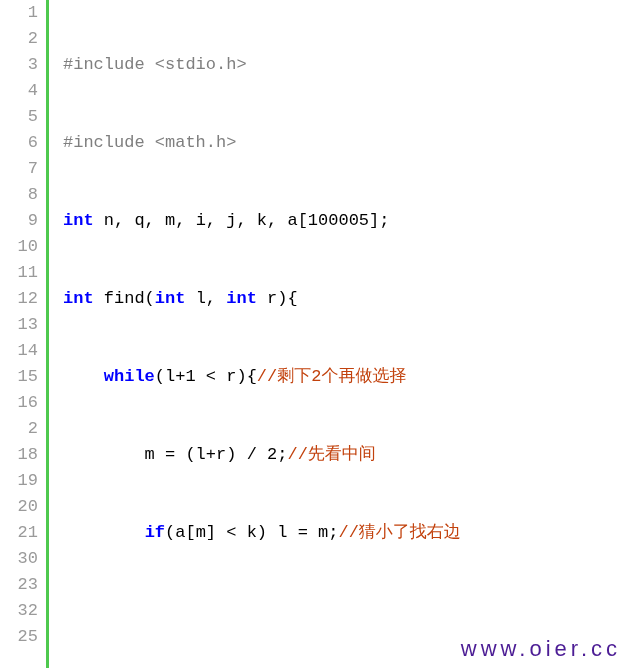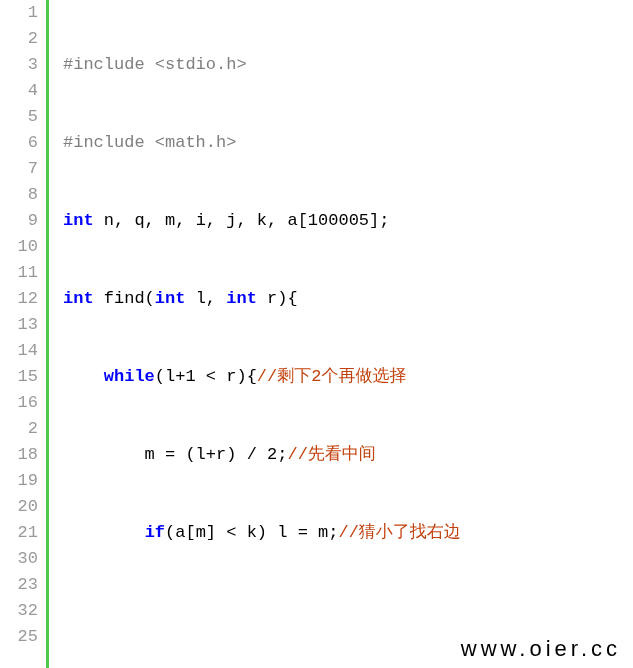--- a/index.html
+++ b/index.html
@@ -40,21 +40,21 @@
   .code div {
     height: 26px;
   }
   .pp  { color: #7f7f7f; }         
   .kw  { color: #0000ff; font-weight: bold; text-align: right; }         
   .cmt { color: #c2410c; }
   .watermark {
     position: absolute;
     right: 12px;
     bottom: 6px;
-    color: #000000;
+    color: #4c1d95;
     font-family: Arial, sans-serif;
     font-size: 22px;
     letter-spacing: 4px;
     text-align: right;
   }
 </style>
 </head>
 <body>
 
 <div class="code-container">

